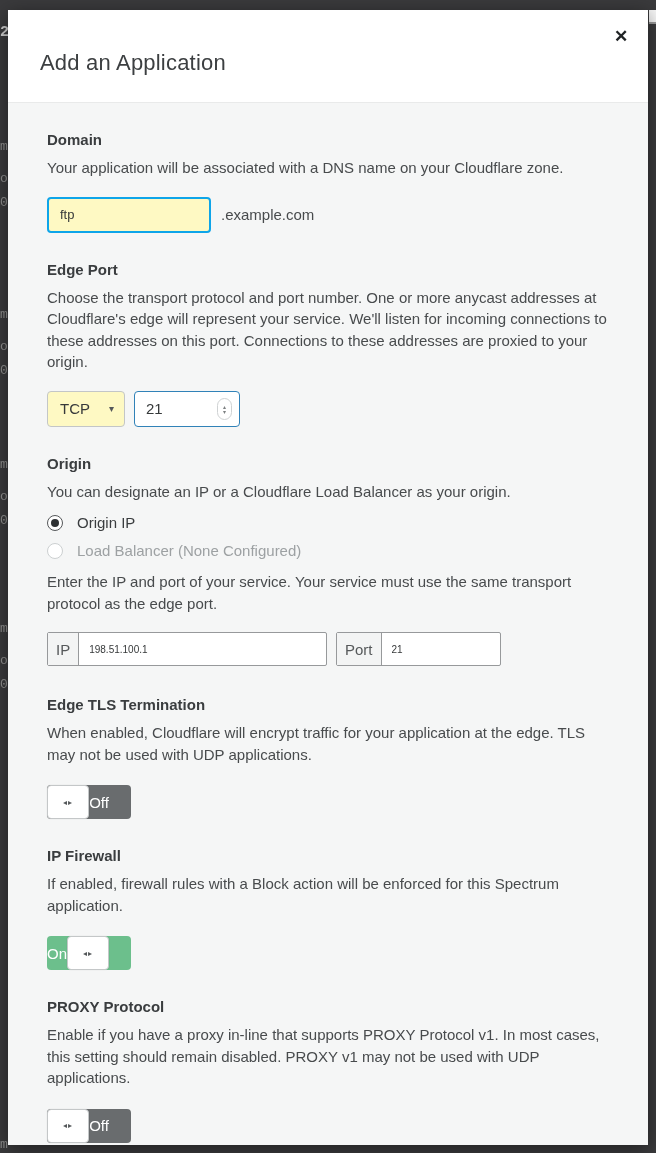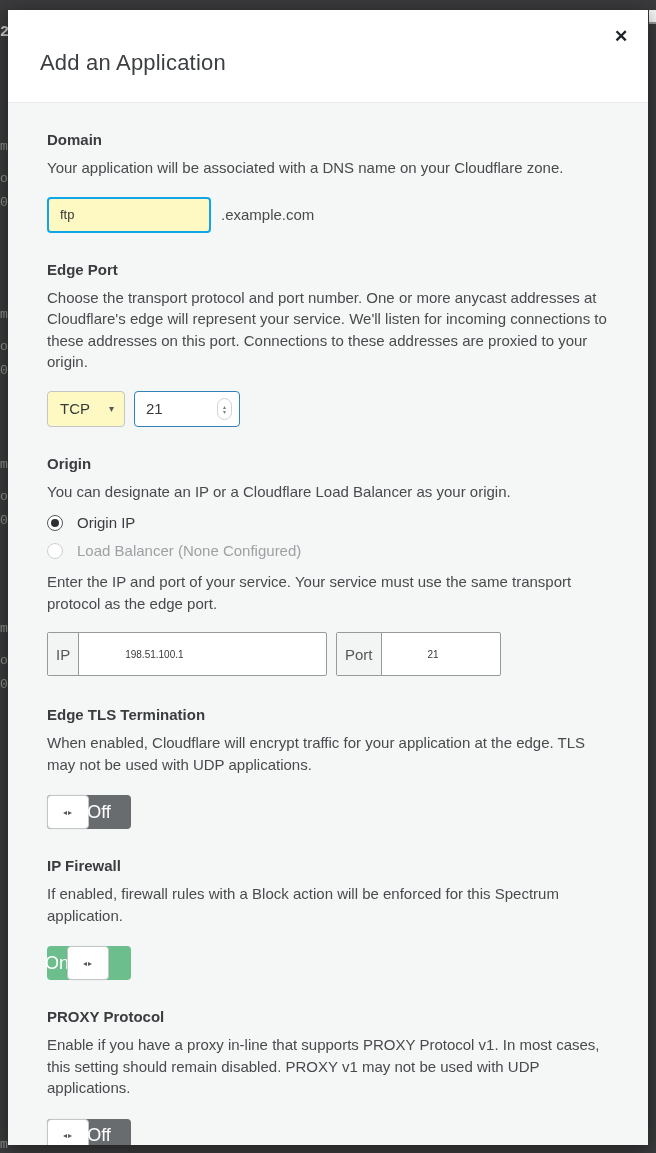--- a/index.html
+++ b/index.html
@@ -87,21 +87,21 @@
     border:1px solid #55585a; position:relative; flex:0 0 16px; cursor:pointer;
   }
   .radio.selected::after {
     content:""; position:absolute; inset:3px; border-radius:50%; background:#2e3133;
   }
   .radio.disabled { border-color:#ccd0d1; cursor:default; }
   .radio-label { font-size:15px; color:#3a3d3f; margin-left:14px; }
   .radio-label.disabled { color:#9da1a3; }
 
   
-  .group { display:flex; align-items:stretch; height:44px; border:1px solid #97999b; border-radius:2px; background:#fff;gap:36px; }
+  .group { display:flex; align-items:stretch; height:34px; border:1px solid #97999b; border-radius:2px; background:#fff; }
   .group .prefix {
     display:flex; align-items:center; padding:0 8px; background:#f3f4f4;
     border-right:1px solid #97999b; font-size:15px; color:#55585a;
   }
   .group input {
     border:none; outline:none; background:transparent; padding:0 10px;
     font-family:"Liberation Sans",sans-serif; font-size:10px; color:#36393a; width:100%;
   }
   .ip-group { width:280px; }
   .port-group { width:165px; margin-left:9px; }
@@ -110,21 +110,21 @@
   .toggle { display:flex; width:84px; height:34px; border-radius:4px; margin-top:20px; cursor:pointer; }
   .toggle.off { background:#696c6e; }
   .toggle.on  { background:#6cbf8c; }
   .toggle .handle {
     width:42px; height:34px; background:#fff; border:1px solid #c4c7c8; border-radius:4px;
     display:flex; align-items:center; justify-content:center;
     box-shadow:0 0 0 1px rgba(0,0,0,.02);
   }
   .toggle .state {
     width:20px; display:flex; align-items:center; justify-content:center;
-    color:#fff; font-size:18px;
+    color:#fff; font-size:15px;
   }
   .arrows-icon { font-family:"DejaVu Sans",sans-serif; font-size:8px; color:#54585a; letter-spacing:1px; }
 </style>
 </head>
 <body>
 
 <div class="backdrop">
   <div id="backdrop-fragments">
       <span class="frag bright" style="top: 26px;">2</span>
       <span class="frag" style="top: 140px;">m</span>

